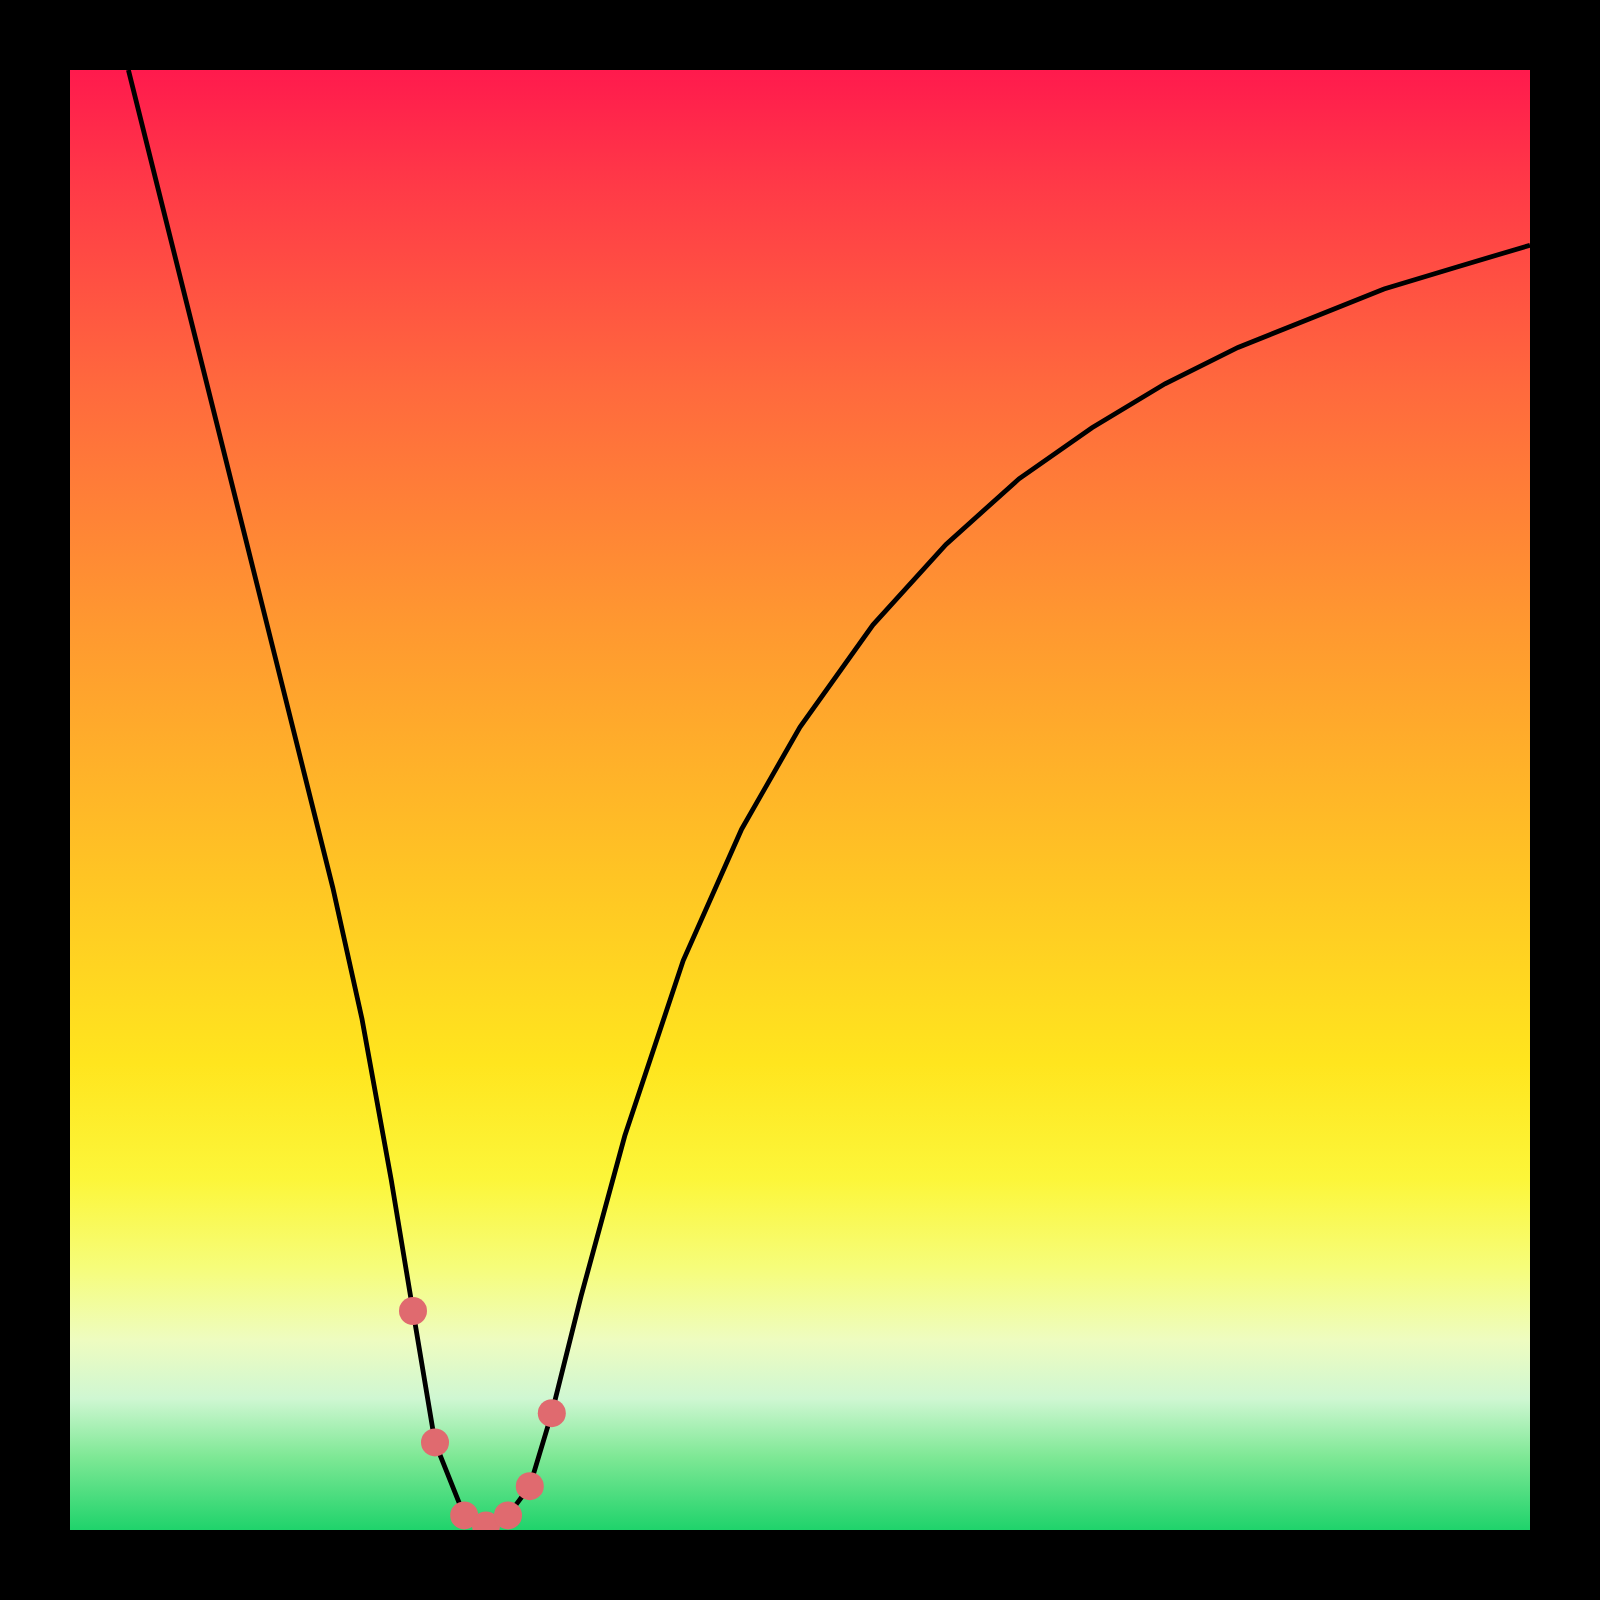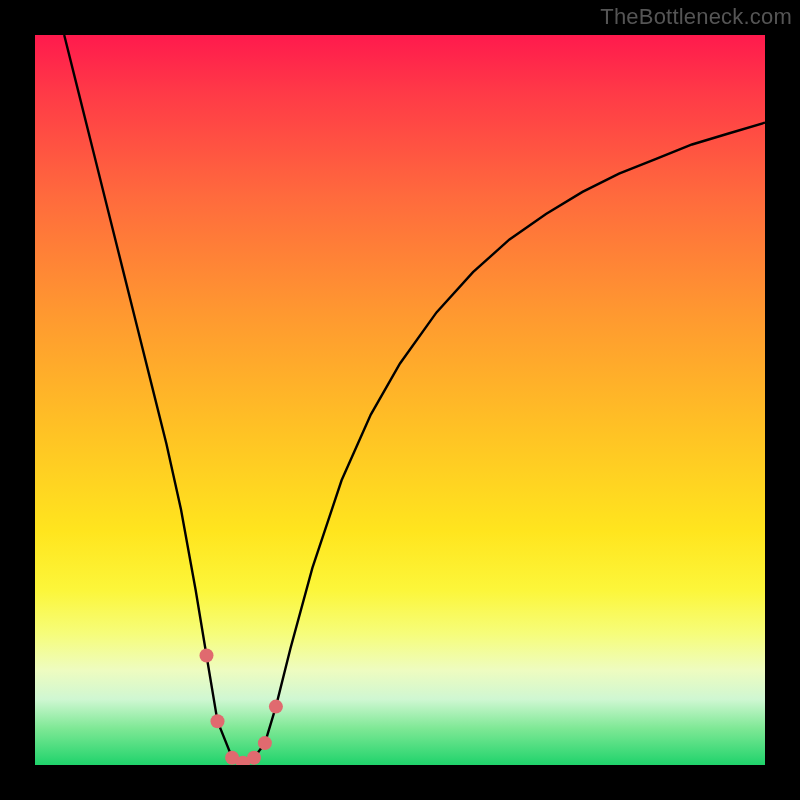--- a/index.html
+++ b/index.html
@@ -73,14 +73,13 @@
           <circle cx="171.5" cy="620.5" r="7" fill="#e06a6f"></circle>
           <circle cx="182.5" cy="686.2" r="7" fill="#e06a6f"></circle>
           <circle cx="197.1" cy="722.7" r="7" fill="#e06a6f"></circle>
           <circle cx="208.0" cy="727.8" r="7" fill="#e06a6f"></circle>
           <circle cx="219.0" cy="722.7" r="7" fill="#e06a6f"></circle>
           <circle cx="229.9" cy="708.1" r="7" fill="#e06a6f"></circle>
           <circle cx="240.9" cy="671.6" r="7" fill="#e06a6f"></circle>
         </g>
     </svg>
   </div>
-  <div class="watermark">TheBottleneck.com</div>
 </div>
 
 </body></html>

